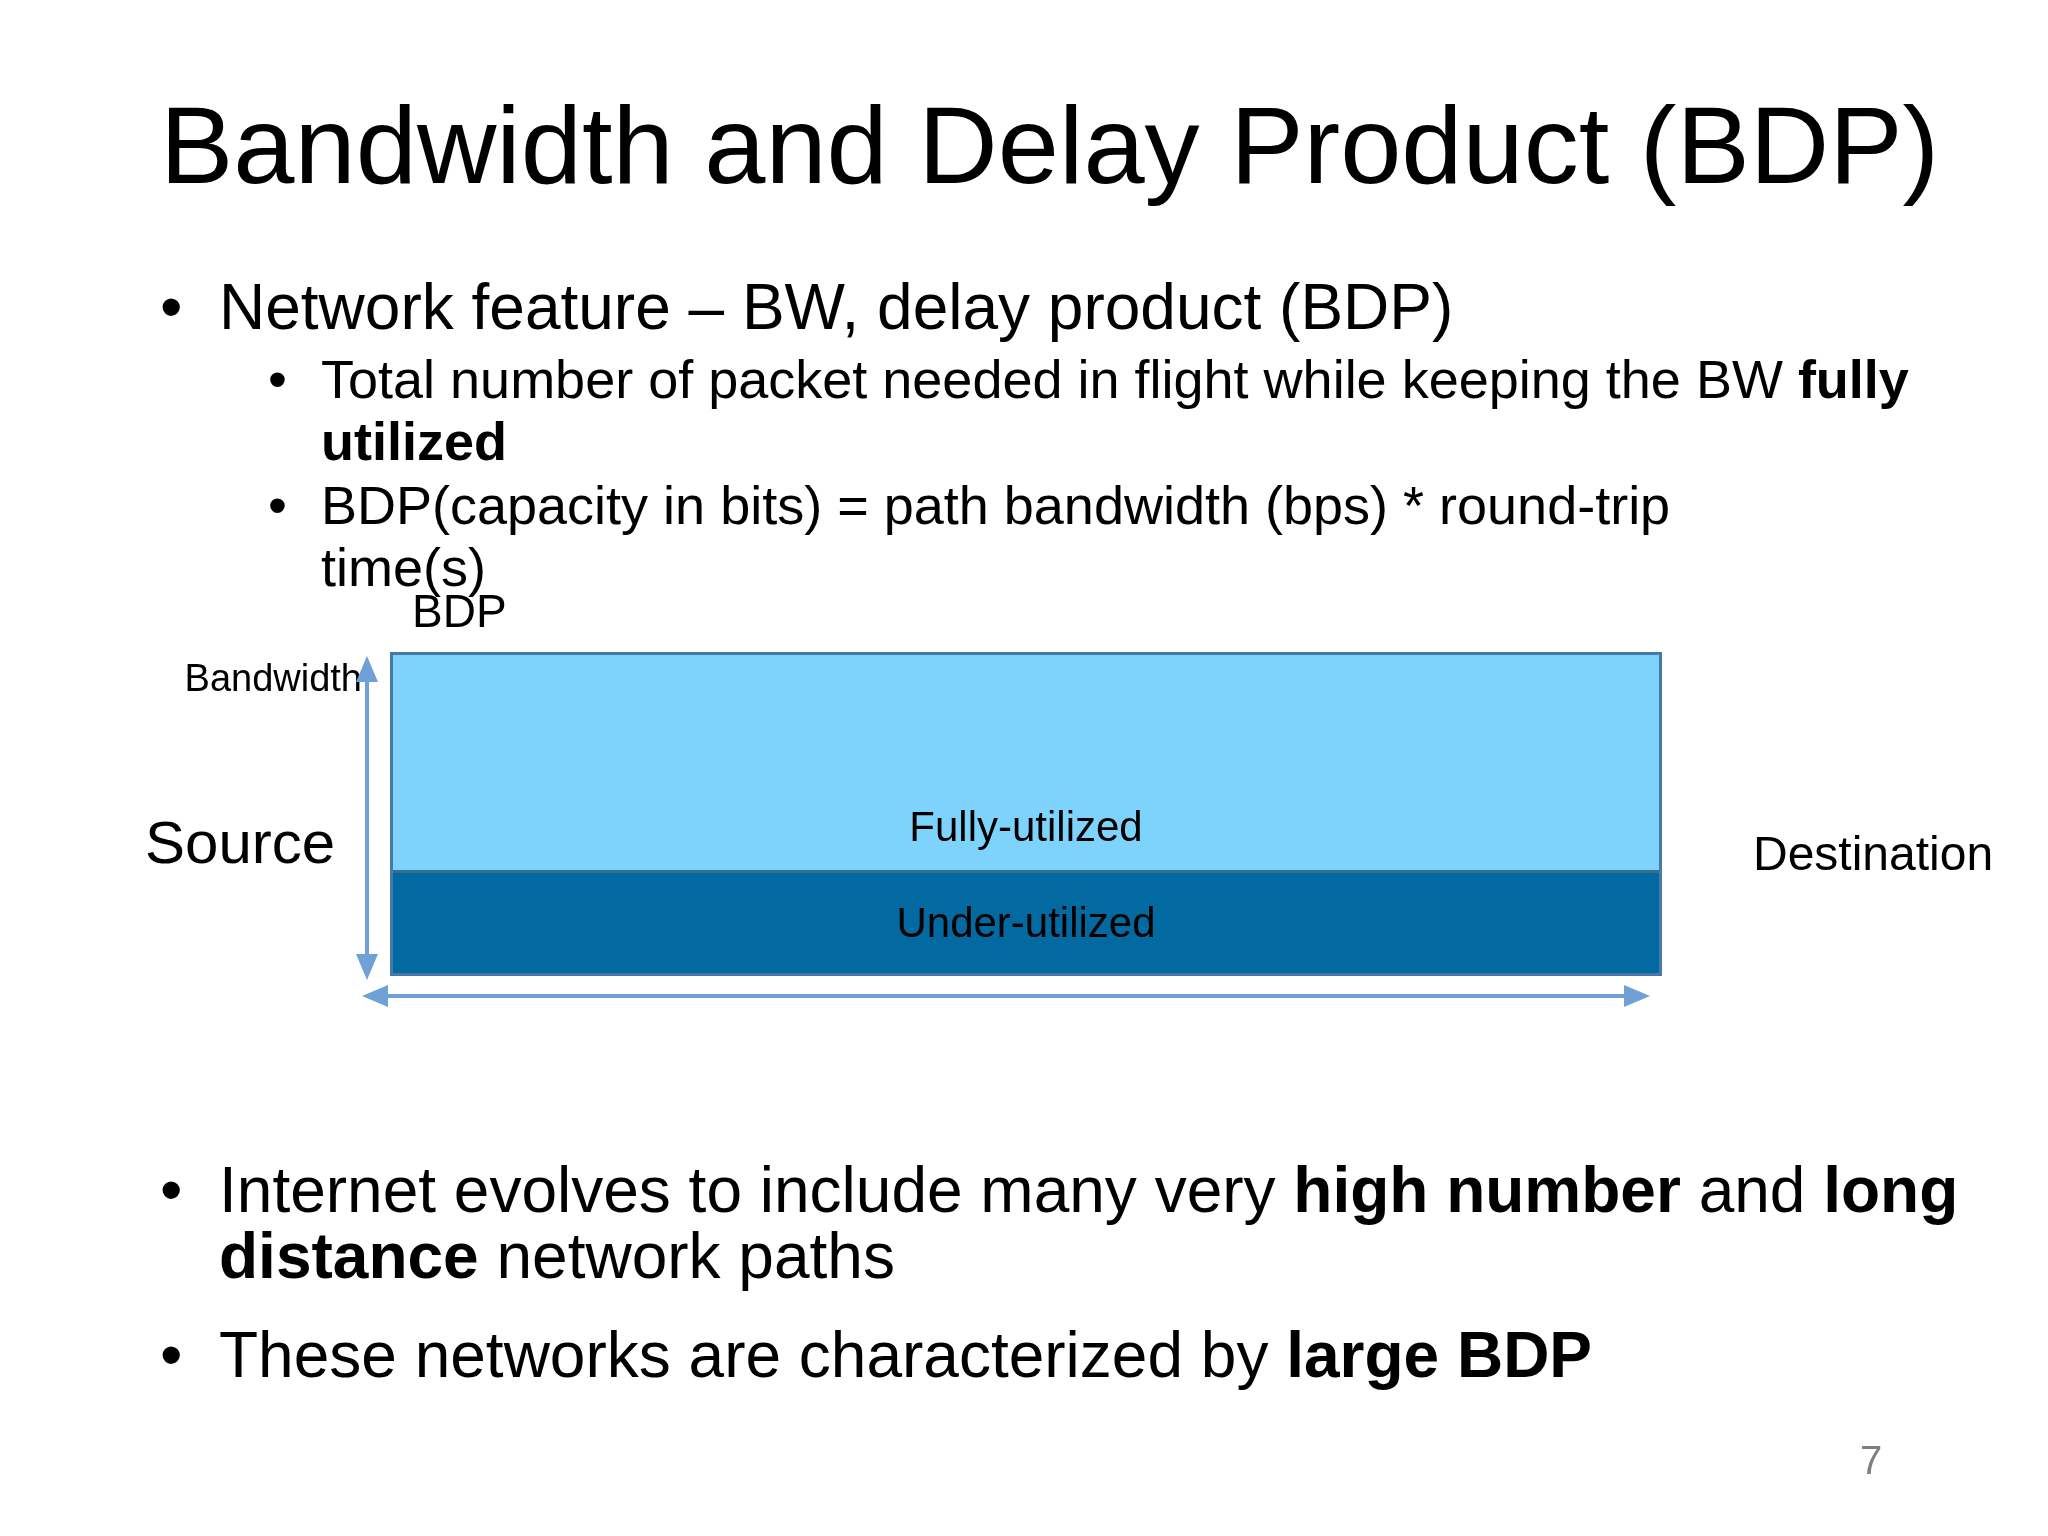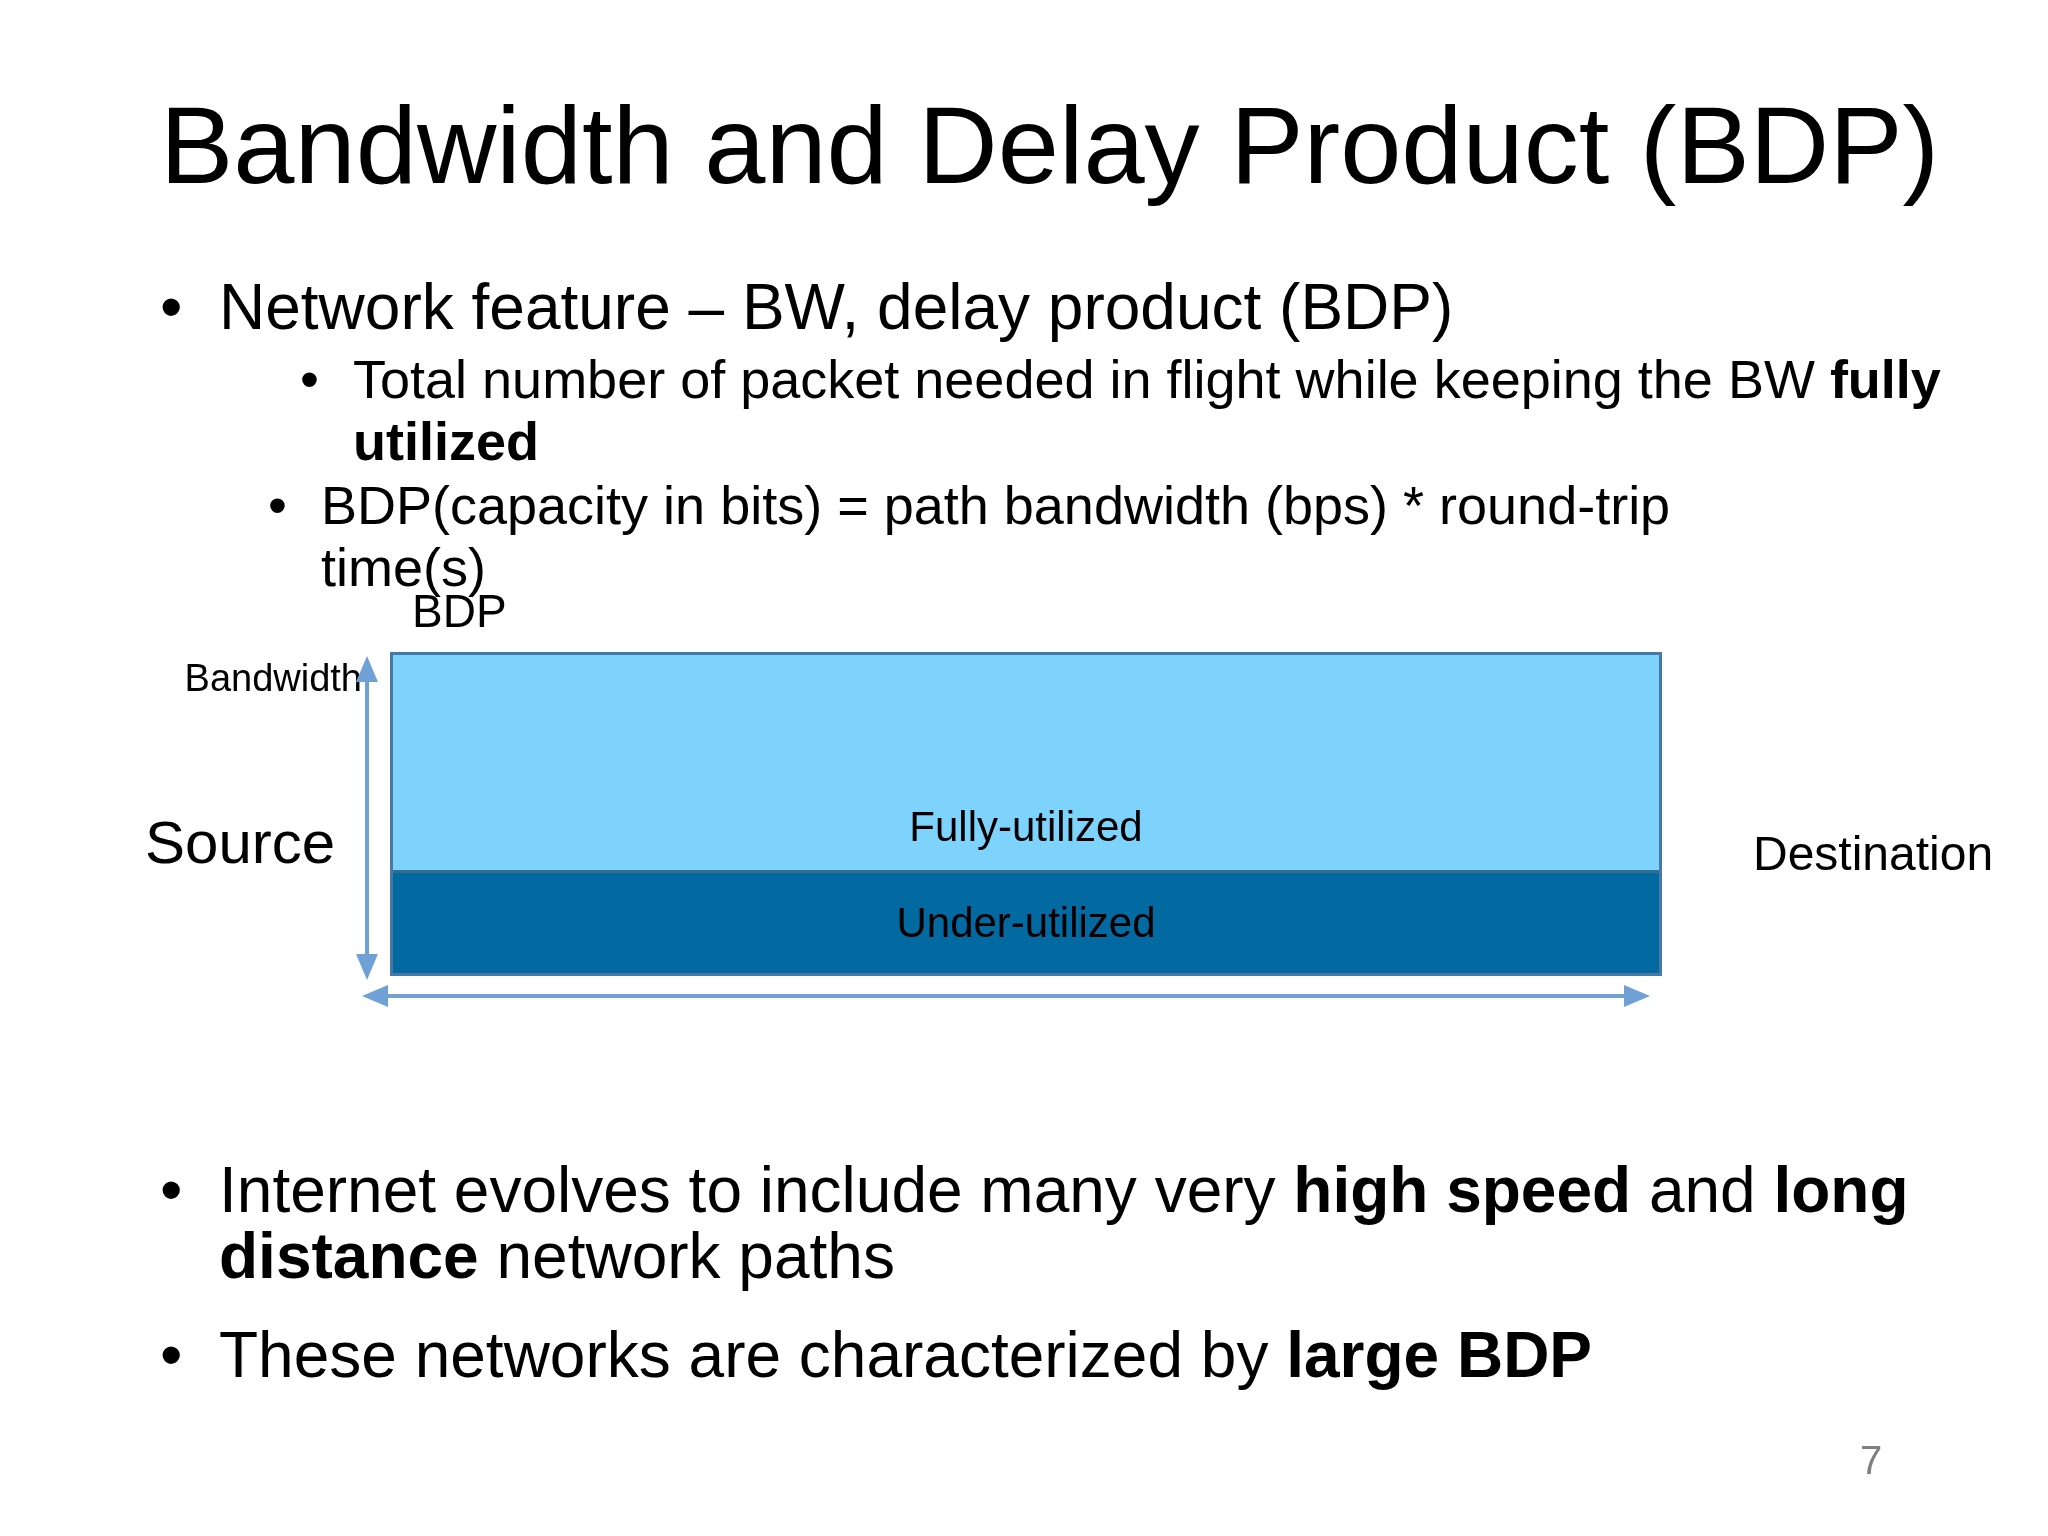--- a/index.html
+++ b/index.html
@@ -17,21 +17,21 @@
     font-size:110px;line-height:1.1;
     white-space:nowrap;
   }
   
   .bullet{padding-left:59px;text-indent:-59px;}
   .bullet .blt{display:inline-block;width:59px;text-indent:0;}
   .sub-bullet{padding-left:53px;text-indent:-53px;}
   .sub-bullet .blt{display:inline-block;width:53px;text-indent:0;}
 
   #b1{left:160px;top:274px;font-size:64px;line-height:1.05;white-space:nowrap;}
-  #sb1{left:268px;top:348px;width:1640px;font-size:54px;line-height:1.15;margin-left:32px;}
+  #sb1{left:268px;top:348px;width:1640px;font-size:54px;line-height:1.15;}
   #sb2{left:268px;top:474px;width:1430px;font-size:54px;line-height:1.15;}
 
   
   #bdp-label{left:412px;top:586px;font-size:46px;line-height:1.1;}
   #bandwidth-label{left:150px;top:658px;width:212px;font-size:38px;line-height:1.1;text-align:right;}
   #source-label{left:145px;top:810px;font-size:60px;line-height:1.1;}
   #destination-label{left:1753px;top:828px;font-size:48px;line-height:1.1;}
   #bdp-rect{
     left:390px;top:652px;width:1272px;height:324px;
     border:3px solid #4678a8;
@@ -91,19 +91,19 @@
     </div>
   </div>
 
   <svg id="h-arrow" class="abs" width="1292" height="38">
     <line x1="14" y1="19" x2="1278" y2="19" stroke-width="4" stroke="#6fa1d6"></line>
     <polygon points="2,19 28,8 28,30" fill="#6fa1d6"></polygon>
     <polygon points="1290,19 1264,8 1264,30" fill="#6fa1d6"></polygon>
   </svg>
 
 
-  <div id="bb1" class="abs bullet"><span class="blt">•</span><span>Internet evolves to include many very </span><b>high speed</b><span> and </span><b>long distance</b><span> network paths</span></div>
+  <div id="bb1" class="abs bullet"><span class="blt">•</span><span>Internet evolves to include many very </span><b>high number</b><span> and </span><b>long distance</b><span> network paths</span></div>
 
   <div id="bb2" class="abs bullet"><span class="blt">•</span><span>These networks are characterized by </span><b>large BDP</b></div>
 
   <div id="page-number" class="abs" style="color: rgb(127, 127, 127);">7</div>
 
 </div>
 
 </body></html>

